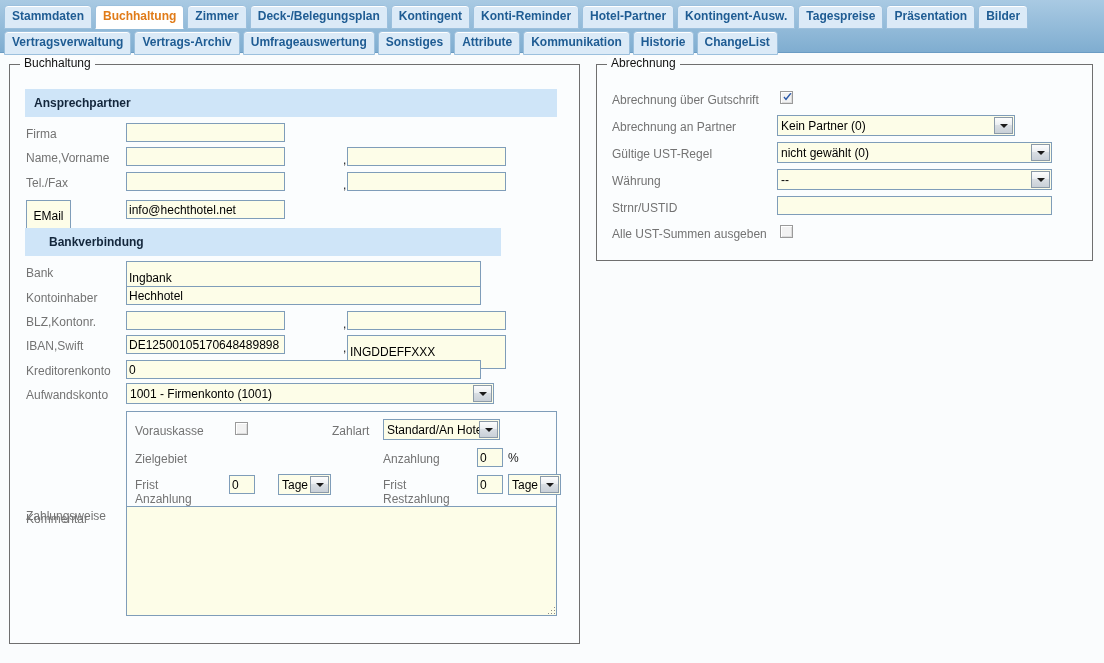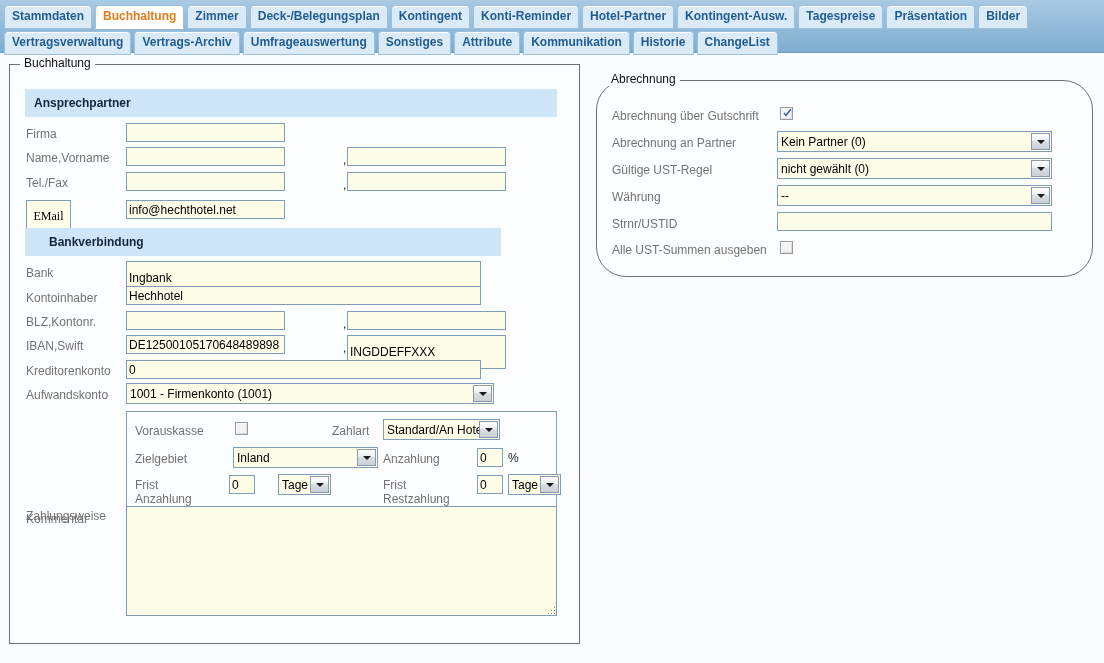--- a/index.html
+++ b/index.html
@@ -58,21 +58,21 @@
   .fs > .fs-legend {
     position: absolute;
     top: -8px; left: 10px;
     background: #fbfdfe;
     padding: 0 4px;
     font-size: 12px;
     color: #111;
     line-height: 13px;
   }
   #fs-buchhaltung { left: 9px; top: 64px; width: 571px; height: 580px; }
-  #fs-abrechnung  { left: 596px; top: 80px; width: 497px; height: 197px; border-radius: 30px; }
+  #fs-abrechnung  { left: 596px; top: 64px; width: 497px; height: 197px; }
 
   
   .sec-head {
     position: absolute;
     background: #cfe5f8;
     color: #13263b;
     font-weight: bold;
     font-size: 12px;
     display: flex; align-items: center;
     padding-left: 9px;
@@ -239,21 +239,21 @@
   <div class="lbl" style="left:16px; top:86px;">Name,Vorname</div>
   <input class="inp" style="left: 116px; top: 82px; width: 159px; height: 19px;" value="">
   <div class="comma" style="left:333px; top:88px;">,</div>
   <input class="inp" style="left: 337px; top: 82px; width: 159px; height: 19px;" value="">
 
   <div class="lbl" style="left:16px; top:111px;">Tel./Fax</div>
   <input class="inp" style="left: 116px; top: 107px; width: 159px; height: 19px;" value="">
   <div class="comma" style="left:333px; top:113px;">,</div>
   <input class="inp" style="left: 337px; top: 107px; width: 159px; height: 19px;" value="">
 
-  <button class="btn" style="left:16px; top:135px; width:45px; height:31px;font-family:Liberation Serif, serif;">EMail</button>
+  <button class="btn" style="left:16px; top:135px; width:45px; height:31px;">EMail</button>
   <input class="inp" style="left: 116px; top: 135px; width: 159px; height: 19px;" value="info@hechthotel.net">
 
   <div class="sec-head" style="left:15px; top:163px; width:476px; height:28px;padding-left:24px;">Bankverbindung</div>
 
   <div class="lbl" style="left:16px; top:201px;">Bank</div>
   <input class="inp" style="left: 116px; top: 196px; width: 355px; height: 34px;" value="Ingbank">
 
   <div class="lbl" style="left:16px; top:226px;">Kontoinhaber</div>
   <input class="inp" style="left: 116px; top: 221px; width: 355px; height: 19px;" value="Hechhotel">
 
@@ -286,26 +286,20 @@
 
     <div class="lbl" style="left:205px; top:12px;">Zahlart</div>
     <div class="sel" style="left:256px; top:7px; width:117px; height:21px;">
       <span class="sel-text">Standard/An Hotel</span>
       <span class="sel-btn">
           <span class="arrow"></span>
         </span>
     </div>
 
     <div class="lbl" style="left:8px; top:40px;">Zielgebiet</div>
-    <div class="sel" style="left:106px; top:35px; width:145px; height:21px;">
-      <span class="sel-text">Inland</span>
-      <span class="sel-btn">
-          <span class="arrow"></span>
-        </span>
-    </div>
 
     <div class="lbl" style="left:256px; top:40px;">Anzahlung</div>
     <input class="inp" style="left: 350px; top: 36px; width: 26px; height: 19px;" value="0">
     <div class="pct" style="left:381px; top:39px;">%</div>
 
     <div class="lbl" style="left:8px; top:66px;">Frist</div>
     <div class="lbl" style="left:8px; top:80px;">Anzahlung</div>
     <input class="inp" style="left: 102px; top: 63px; width: 26px; height: 19px;" value="0">
     <div class="sel" style="left:151px; top:62px; width:53px; height:21px;">
       <span class="sel-text">Tage</span>
@@ -341,21 +335,21 @@
   <div class="fs-legend">Abrechnung</div>
 
   <div class="lbl" style="left:15px; top:28px;">Abrechnung über Gutschrift</div>
   <div class="chk" style="left:183px; top:26px;">
     <svg width="11" height="11" viewBox="0 0 11 11">
       <path d="M1.5 5.5 L4 8.5 L9.5 1.5 L8.2 1 L3.9 6.3 L2.4 4.6 Z" fill="#2a58a8"></path>
     </svg>
   </div>
 
   <div class="lbl" style="left:15px; top:55px;">Abrechnung an Partner</div>
-  <div class="sel" style="left:180px; top:50px; width:275px; height:21px;">
+  <div class="sel" style="left:180px; top:50px; width:238px; height:21px;">
     <span class="sel-text">Kein Partner (0)</span>
     <span class="sel-btn">
         <span class="arrow"></span>
       </span>
   </div>
 
   <div class="lbl" style="left:15px; top:82px;">Gültige UST-Regel</div>
   <div class="sel" style="left:180px; top:77px; width:275px; height:21px;">
     <span class="sel-text">nicht gewählt (0)</span>
     <span class="sel-btn">

